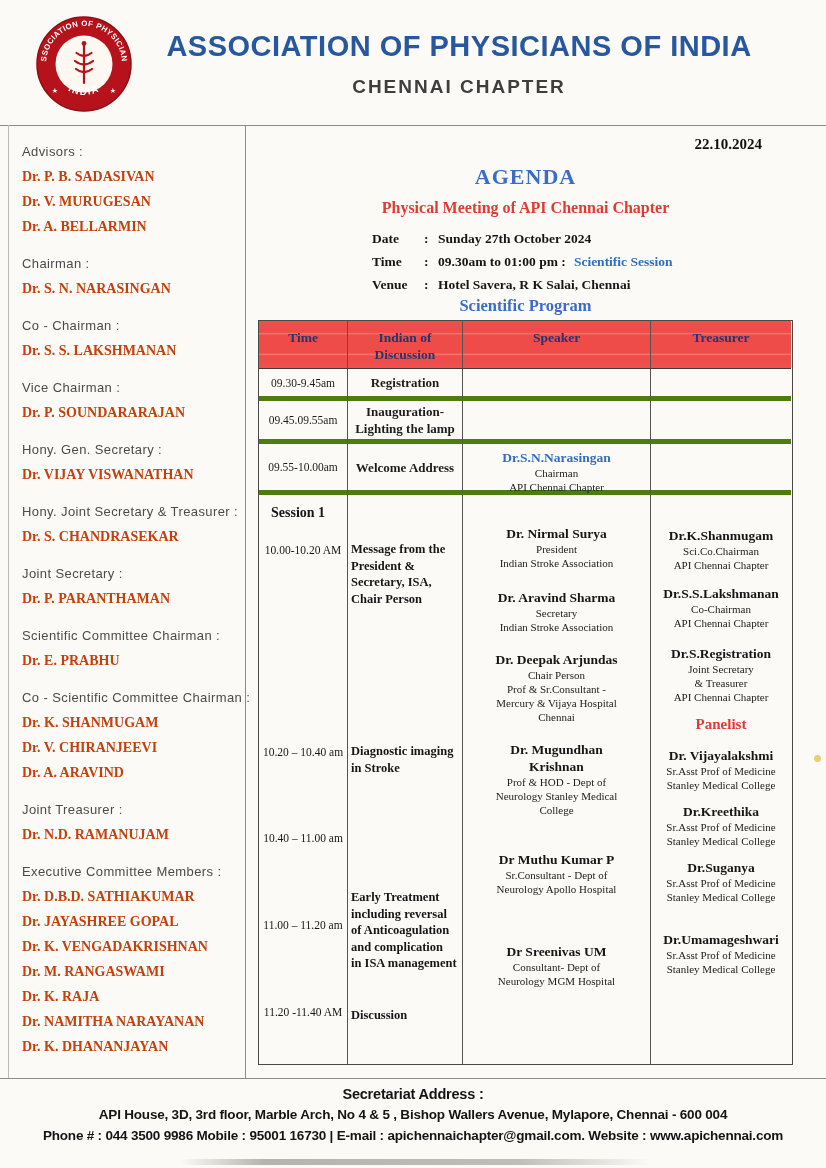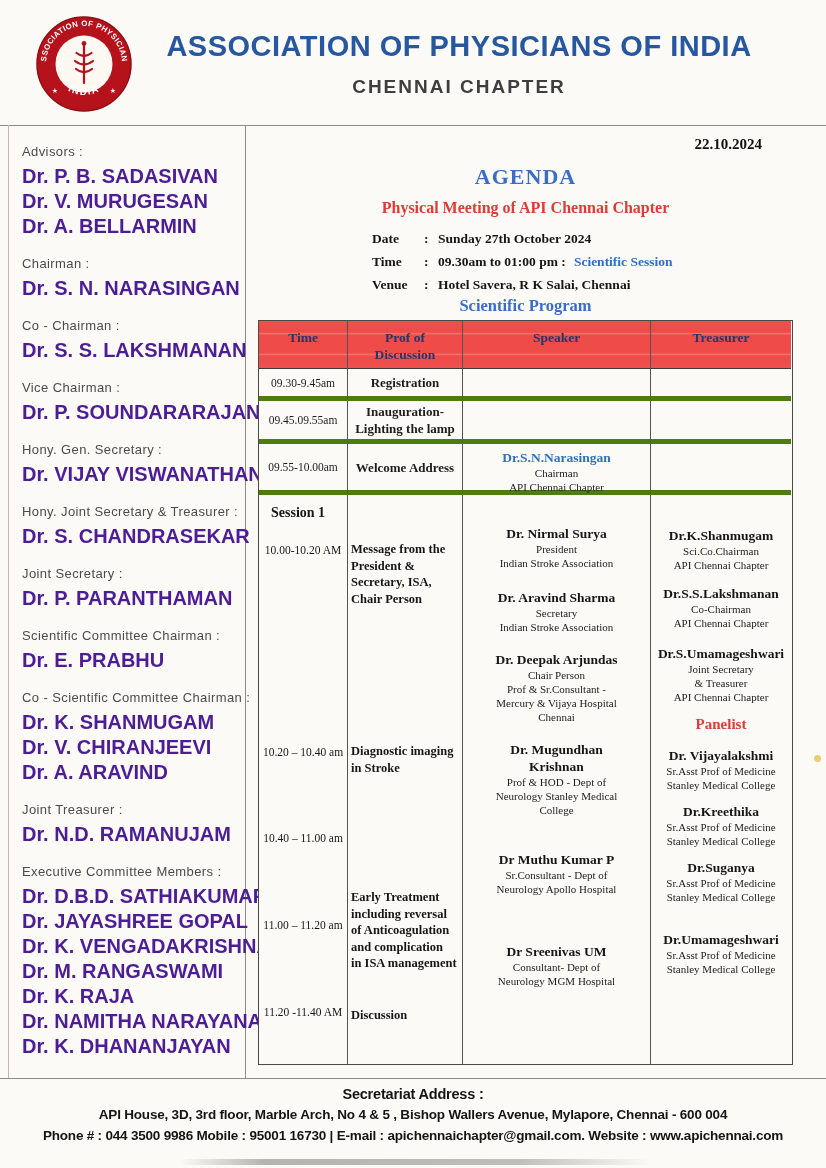--- a/index.html
+++ b/index.html
@@ -13,22 +13,22 @@
              font-family:"Liberation Sans",sans-serif;font-weight:bold;font-size:29px;
              color:#27589f;letter-spacing:.5px;}
   .chapter{position:absolute;left:92px;top:76px;width:734px;text-align:center;
            font-family:"Liberation Sans",sans-serif;font-weight:bold;font-size:19px;
            color:#3e3e3e;letter-spacing:2px;}
   
   .sidebar{position:absolute;left:22px;top:141px;width:226px;}
   .sgroup{margin-bottom:14px;}
   .sg-label{font-family:"Liberation Sans",sans-serif;font-size:13px;line-height:21px;
             color:#4b4b4b;letter-spacing:.4px;white-space:nowrap;margin-bottom:2px;}
-  .sg-name{font-family:Liberation Sans, sans-serif;font-weight:bold;font-size:20px;
-           line-height:25px;color:#4c1d95;white-space:nowrap;}
+  .sg-name{font-family:Liberation Serif, serif;font-weight:bold;font-size:14px;
+           line-height:25px;color:#c2410c;white-space:nowrap;}
   
   .date-stamp{position:absolute;right:64px;top:136px;font-weight:bold;font-size:15px;color:#111;}
   .agenda-title{position:absolute;left:258px;top:164px;width:535px;text-align:center;
                 font-weight:bold;font-size:22px;color:#3a6cc8;letter-spacing:1px;}
   .agenda-sub{position:absolute;left:258px;top:199px;width:535px;text-align:center;
               font-weight:bold;font-size:16px;color:#df3a35;}
   .details{position:absolute;left:372px;top:227px;}
   .drow{display:flex;line-height:23px;font-size:13.5px;font-weight:bold;color:#161616;}
   .dlab{width:52px;}
   .dsep{width:14px;text-align:left;}
@@ -186,21 +186,21 @@
       <span class="dsep">:</span>
       <span>Hotel Savera, R K Salai, Chennai</span>
     </div>
   </div>
 
   <div class="prog-title">Scientific Program</div>
 
   <div class="ptable">
 
     <div class="cell hcell">Time</div>
-    <div class="cell hcell pl">Prof of
+    <div class="cell hcell pl">Indian of
 Discussion</div>
     <div class="cell hcell">Speaker</div>
     <div class="cell hcell lastcol">Treasurer</div>
 
     <div class="cell tcell">09.30-9.45am</div>
     <div class="cell topiccell">Registration</div>
     <div class="cell"></div>
     <div class="cell lastcol"></div>
 
     <div class="cell tcell">09.45.09.55am</div>
@@ -284,21 +284,21 @@
         <div class="nm">Dr.K.Shanmugam</div>
         <div class="ds pl">Sci.Co.Chairman
 API Chennai Chapter</div>
       </div>
       <div class="blk" style="top:90px">
         <div class="nm">Dr.S.S.Lakshmanan</div>
         <div class="ds pl">Co-Chairman
 API Chennai Chapter</div>
       </div>
       <div class="blk" style="top:150px">
-        <div class="nm">Dr.S.Umamageshwari</div>
+        <div class="nm">Dr.S.Registration</div>
         <div class="ds pl">Joint Secretary
 &amp; Treasurer
 API Chennai Chapter</div>
       </div>
       <div class="panelist" style="top:221px">Panelist</div>
       <div class="blk" style="top:252px">
         <div class="nm">Dr. Vijayalakshmi</div>
         <div class="ds pl">Sr.Asst Prof of Medicine
 Stanley Medical College</div>
       </div>

